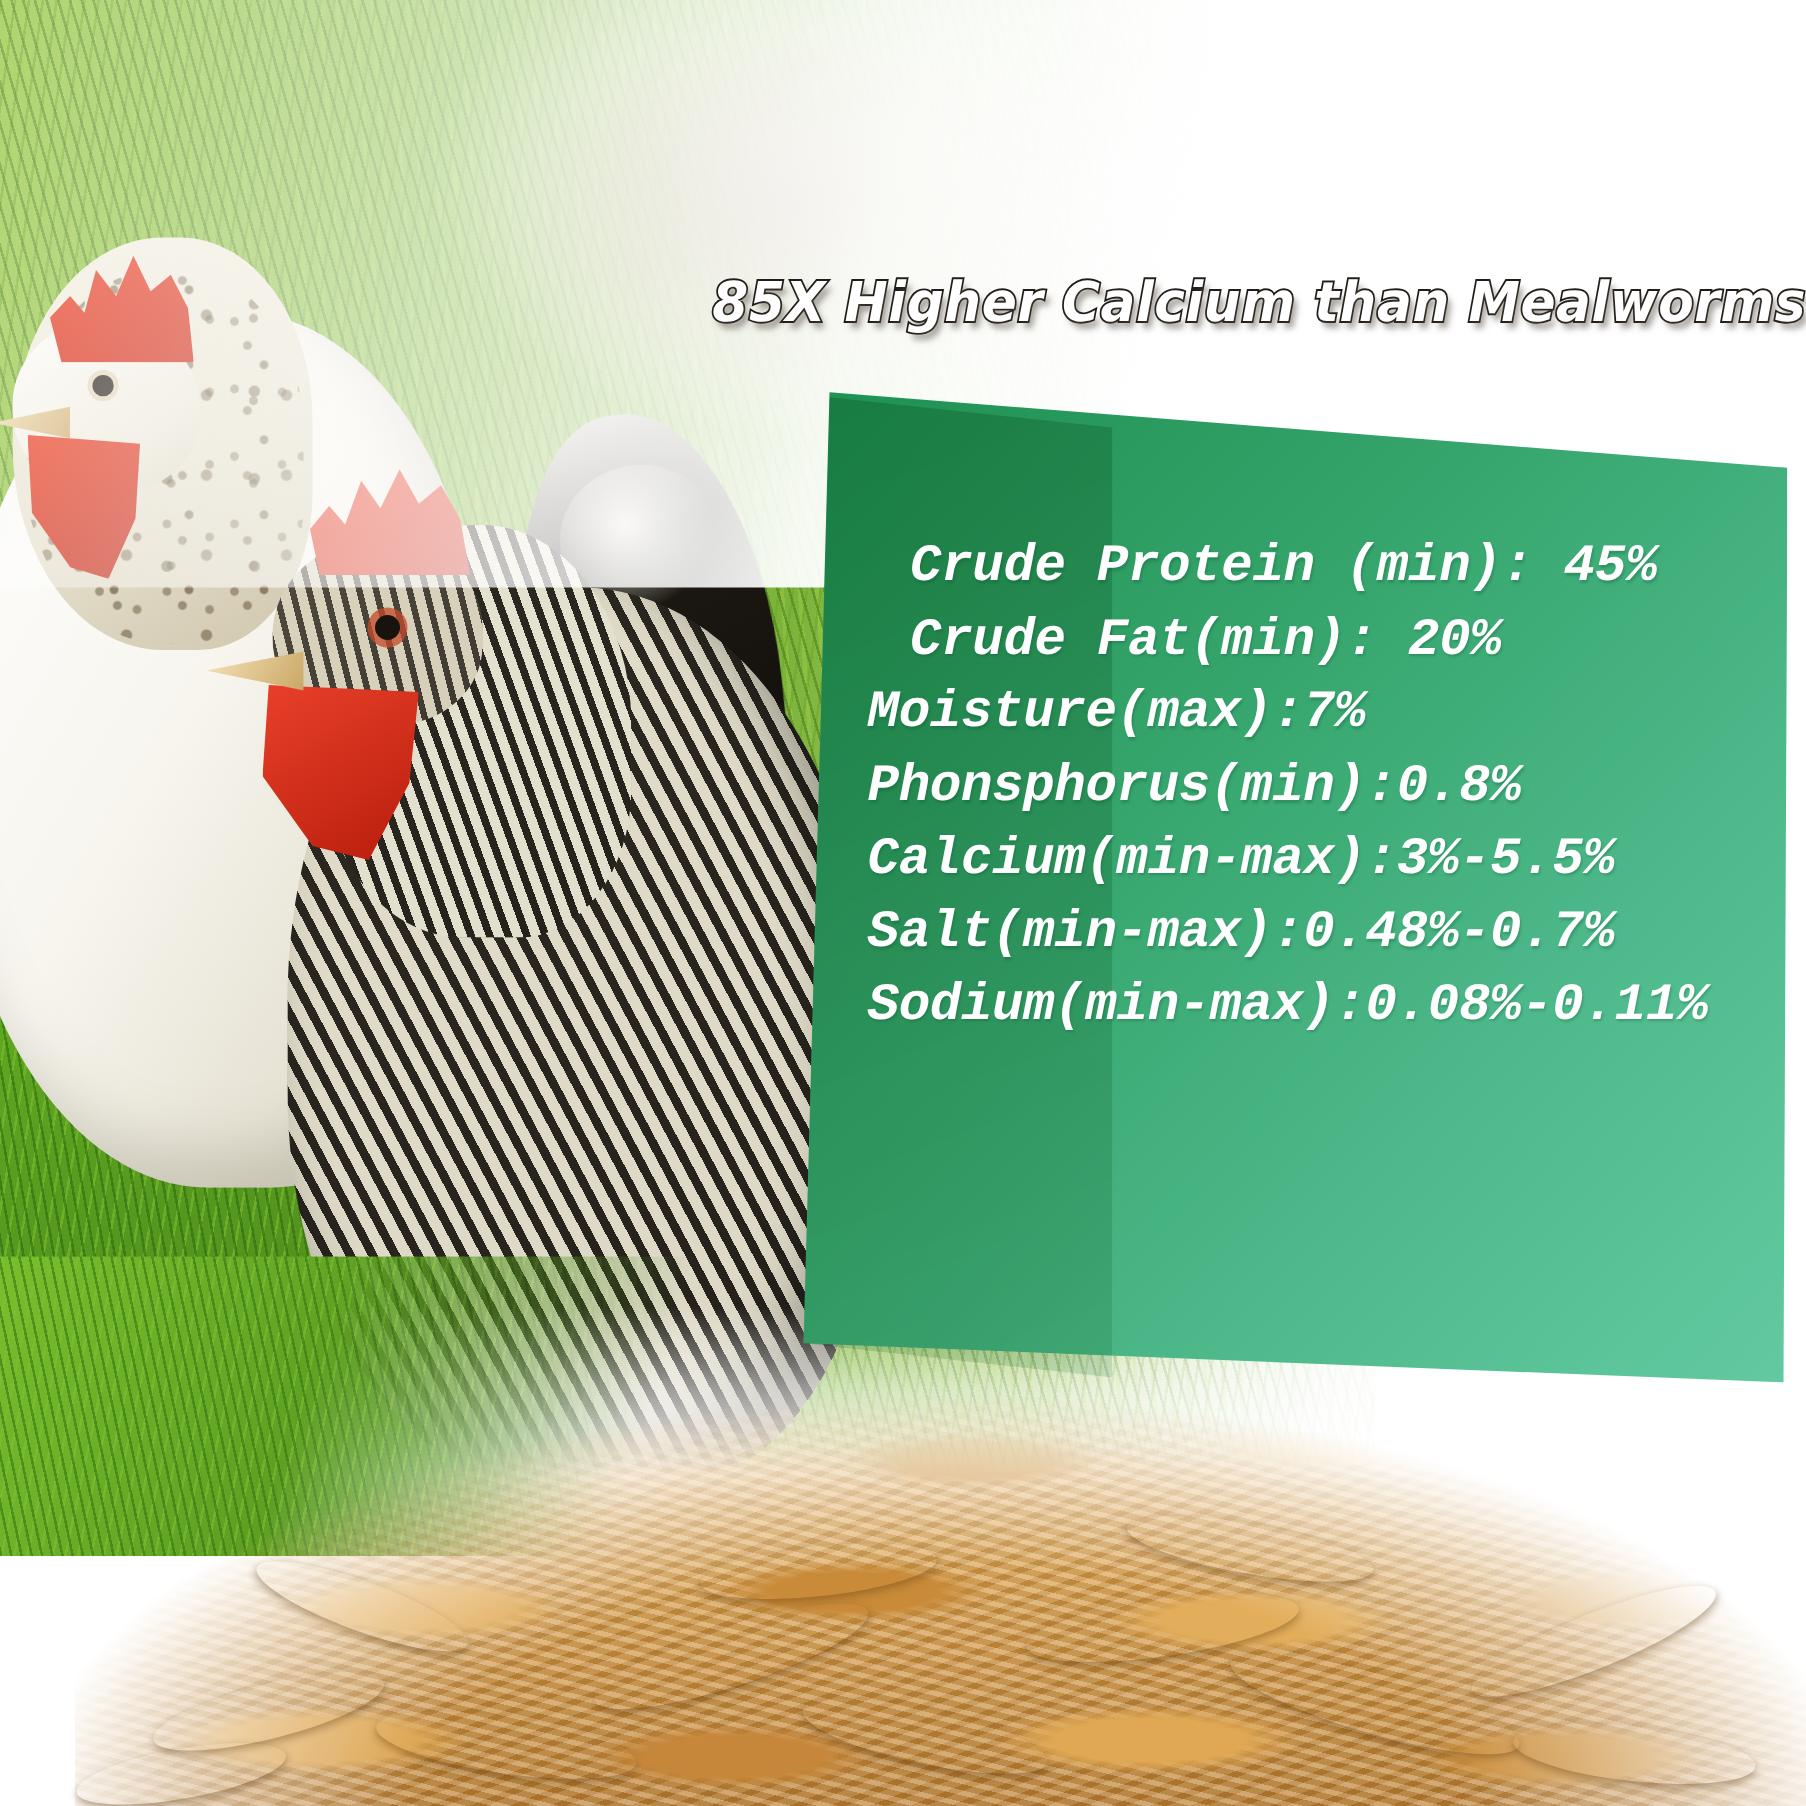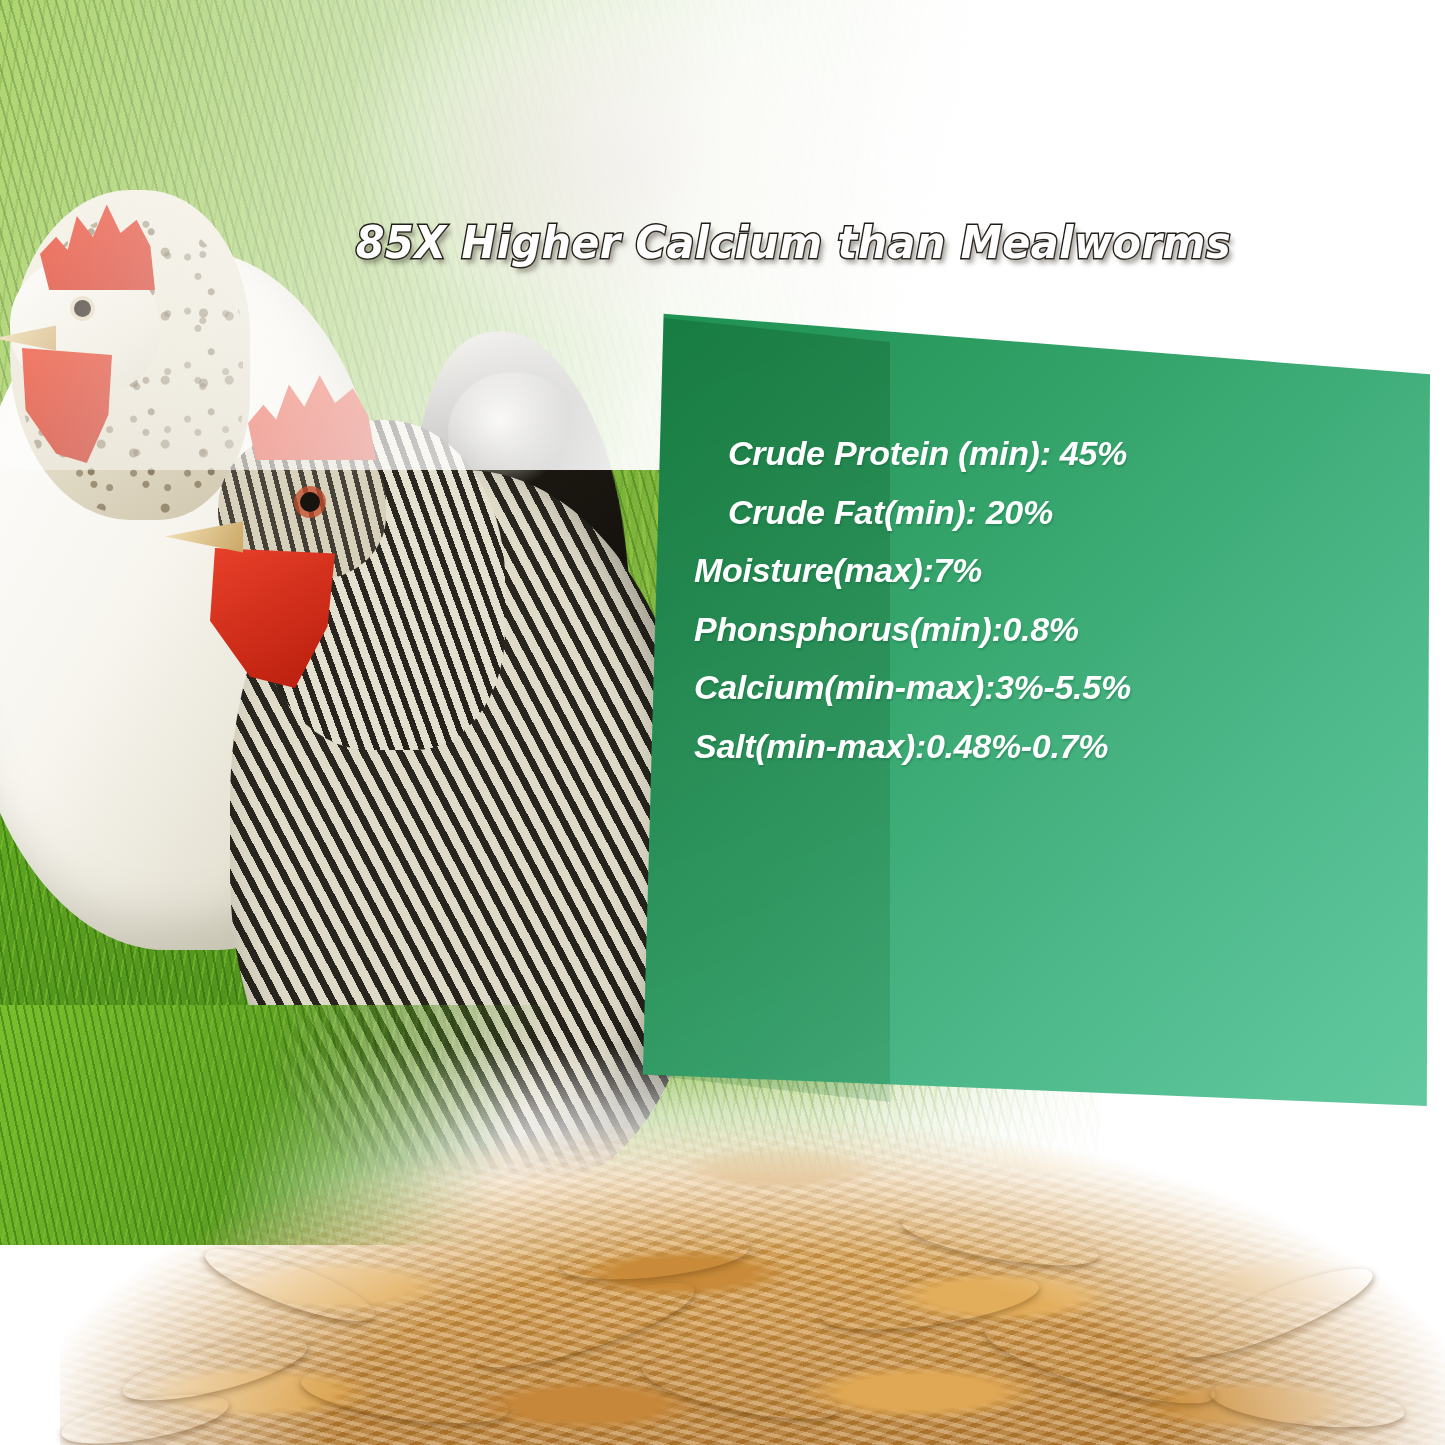--- a/index.html
+++ b/index.html
@@ -233,21 +233,21 @@
     filter:
       drop-shadow(0 0 0 #fff)
       drop-shadow(2px 2px 0 #ffffff) drop-shadow(-2px 2px 0 #ffffff)
       drop-shadow(2px -2px 0 #ffffff) drop-shadow(-2px -2px 0 #ffffff)
       drop-shadow(0 3px 0 #ffffff) drop-shadow(0 -3px 0 #ffffff)
       drop-shadow(3px 0 0 #ffffff) drop-shadow(-3px 0 0 #ffffff)
       drop-shadow(5px 7px 4px rgba(60,52,44,.55));
     white-space:nowrap;
   }
   .subtitle-wrap{
-    position:absolute;left:300px;top:216px;width:1145px;height:62px;
+    position:absolute;left:300px;top:216px;width:1145px;height:62px;text-align:right;
   }
   .subheadline{
     display:inline-block;
     font-family:"DejaVu Sans",sans-serif;
     font-weight:bold;font-style:italic;
     font-size:44px;line-height:54px;
     letter-spacing:.5px;
     transform:scaleX(.94);transform-origin:100% 50%;
     color:#ffffff;
     -webkit-text-stroke:3px #211d18;
@@ -272,23 +272,23 @@
   }
   .panel-grass-bleed{
     position:absolute;left:630px;top:305px;width:260px;height:805px;
     clip-path:polygon(13% 1.6%, 100% 4.6%, 100% 99%, 5% 95.6%);
     background:linear-gradient(160deg, rgba(10,96,38,.45) 0%, rgba(14,110,48,.4) 45%, rgba(12,120,56,.30) 100%);
     mix-blend-mode:multiply;
     opacity:.55;
   }
   .panel-text{
     position:absolute;left:694px;top:424px;width:740px;
-    font-family:Liberation Sans, sans-serif;
+    font-family:Liberation Mono, monospace;
     font-style:italic;font-weight:bold;
-    font-size:34px;
+    font-size:42px;
     line-height:58.5px;
     color:#ffffff;
     letter-spacing:-.3px;
     text-shadow:1px 2px 2px rgba(12,80,48,.28);
     white-space:nowrap;
   }
   .panel-text .row{display:block;}
   .panel-text .row.ind{padding-left:34px;}
   .panel-text .row.ind2{padding-left:24px;}
   .panel-text .row.ind3{padding-left:14px;}
@@ -360,15 +360,16 @@
 
   <div class="panel"></div>
   <div class="panel-grass-bleed"></div>
   <div class="panel-text" id="panel-rows">
       <span class="row ind">Crude Protein (min):  45%</span>
       <span class="row ind">Crude Fat(min):  20%</span>
       <span class="row ">Moisture(max):7%</span>
       <span class="row ">Phonsphorus(min):0.8%</span>
       <span class="row ">Calcium(min-max):3%-5.5%</span>
       <span class="row ">Salt(min-max):0.48%-0.7%</span>
+      <span class="row ">Sodium(min-max):0.08%-0.11%</span>
     </div>
 
 </div>
 
 </body></html>

